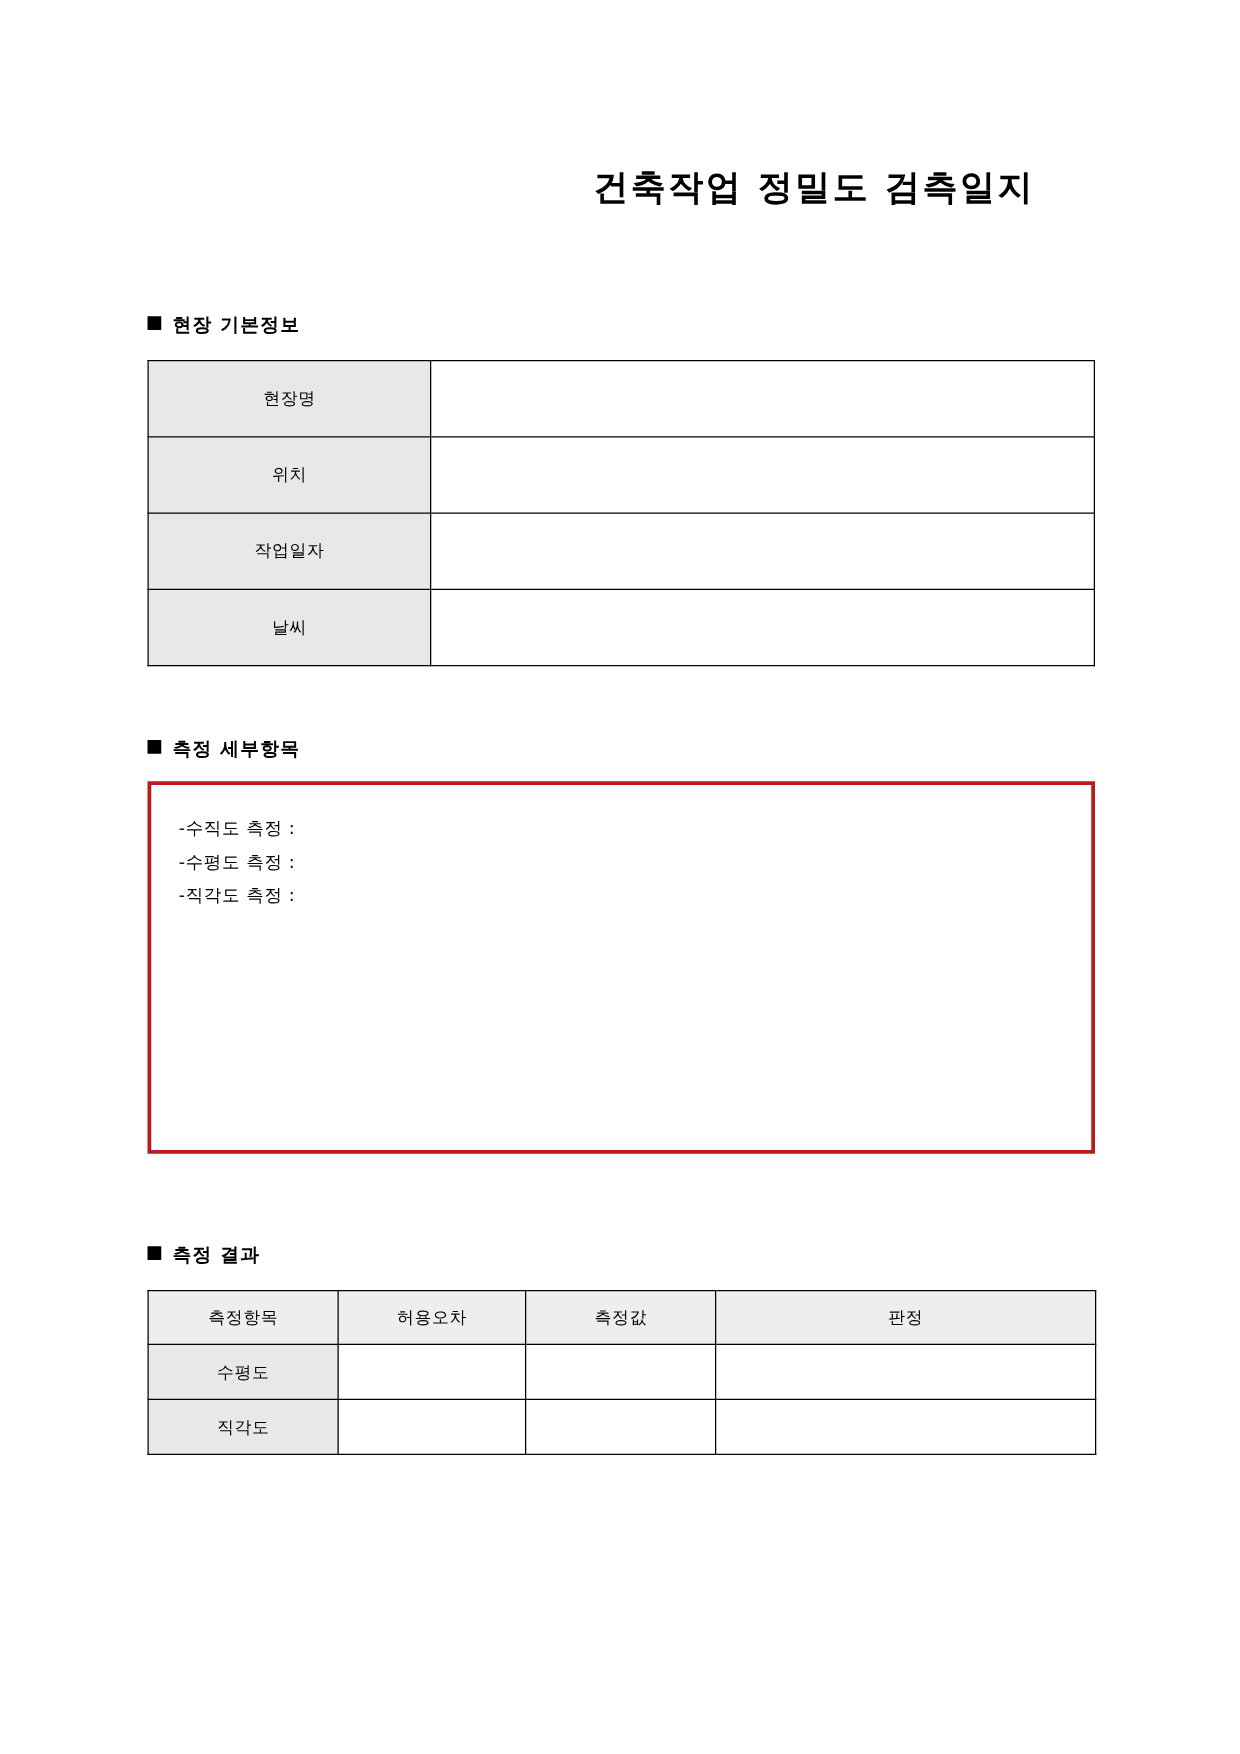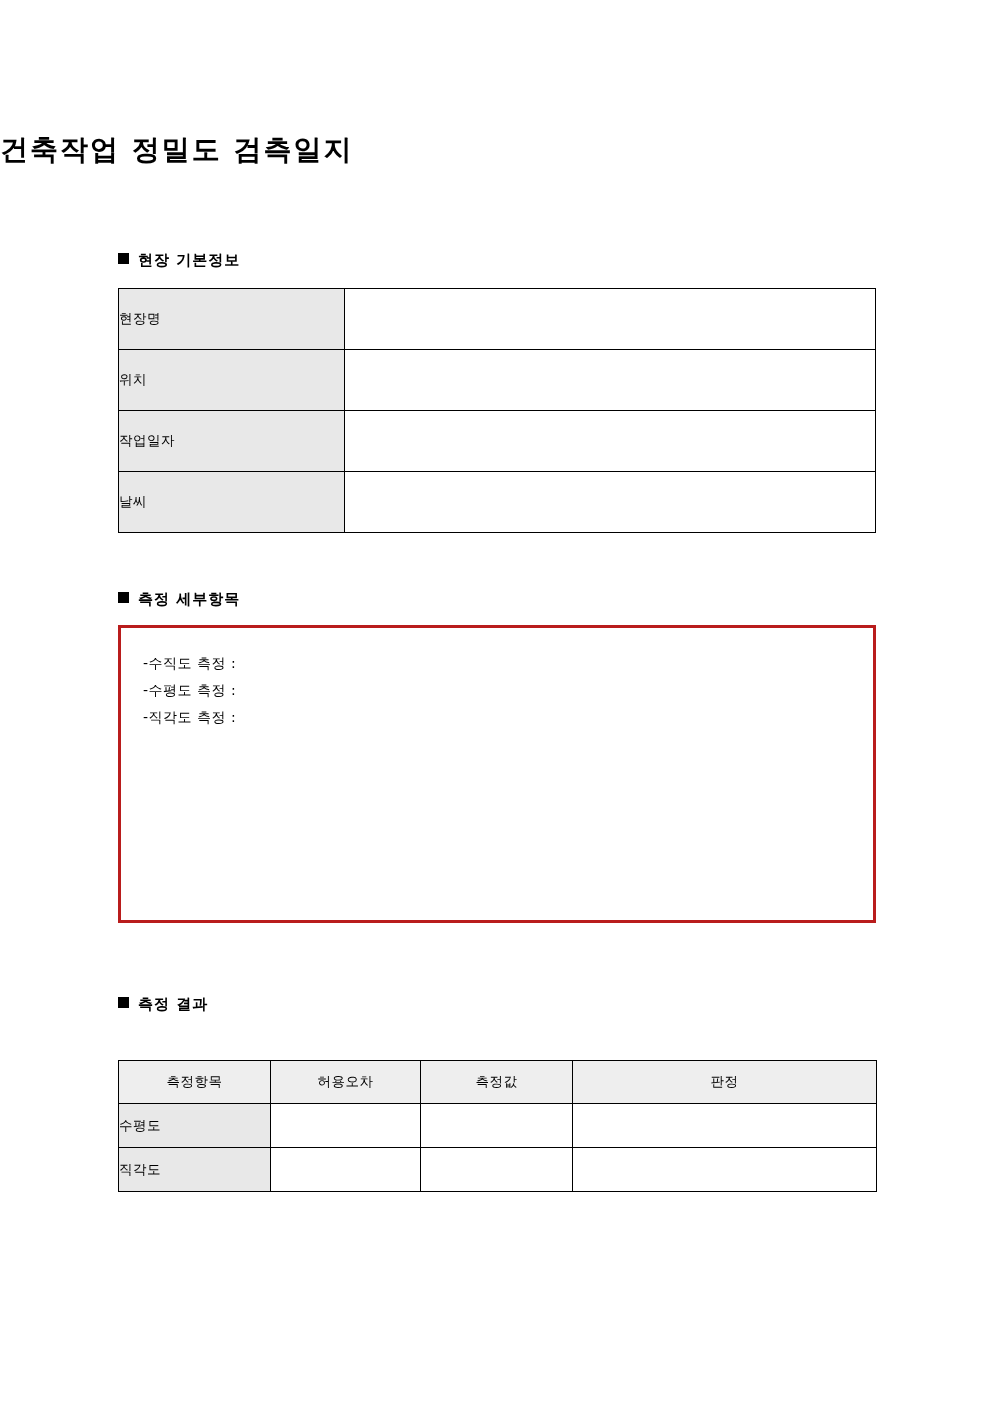--- a/index.html
+++ b/index.html
@@ -23,21 +23,21 @@
     height: 1403px;
     box-sizing: border-box;
   }
 
   
   .doc-title {
     position: absolute;
     top: 133px;
     left: 0;
     width: 828px;
-    text-align: left;
+    text-align: right;
     font-size: 28px;
     font-weight: bold;
     letter-spacing: 2px;
     line-height: 1.2;
   }
 
   
   .section-heading {
     position: absolute;
     left: 118px;
@@ -64,20 +64,21 @@
     left: 118px;
     width: 758px;
     border-collapse: collapse;
     table-layout: fixed;
   }
   table.grid td, table.grid th {
     border: 1px solid #000000;
     font-size: 13.5px;
     font-weight: normal;
     padding: 0;
+    text-align: center;
     vertical-align: middle;
     letter-spacing: 0.5px;
   }
   .label-cell {
     background: #e8e8e8;
   }
 
   
   #table-basic { top: 288px; }
   #table-basic td { height: 60px; }
@@ -100,21 +101,21 @@
     list-style: none;
   }
   .detail-list li {
     font-size: 14px;
     line-height: 27px;
     letter-spacing: 0.5px;
     white-space: nowrap;
   }
 
   
-  #table-result { top: 1060px; }
+  #table-result { top: 1032px; }
   #table-result th { height: 42px; background: #eeeeee; }
   #table-result td { height: 43px; }
   #table-result col.r1 { width: 152px; }
   #table-result col.r2 { width: 150px; }
   #table-result col.r3 { width: 152px; }
   #table-result col.r4 { width: 304px; }
 </style>
 </head>
 <body>
 

